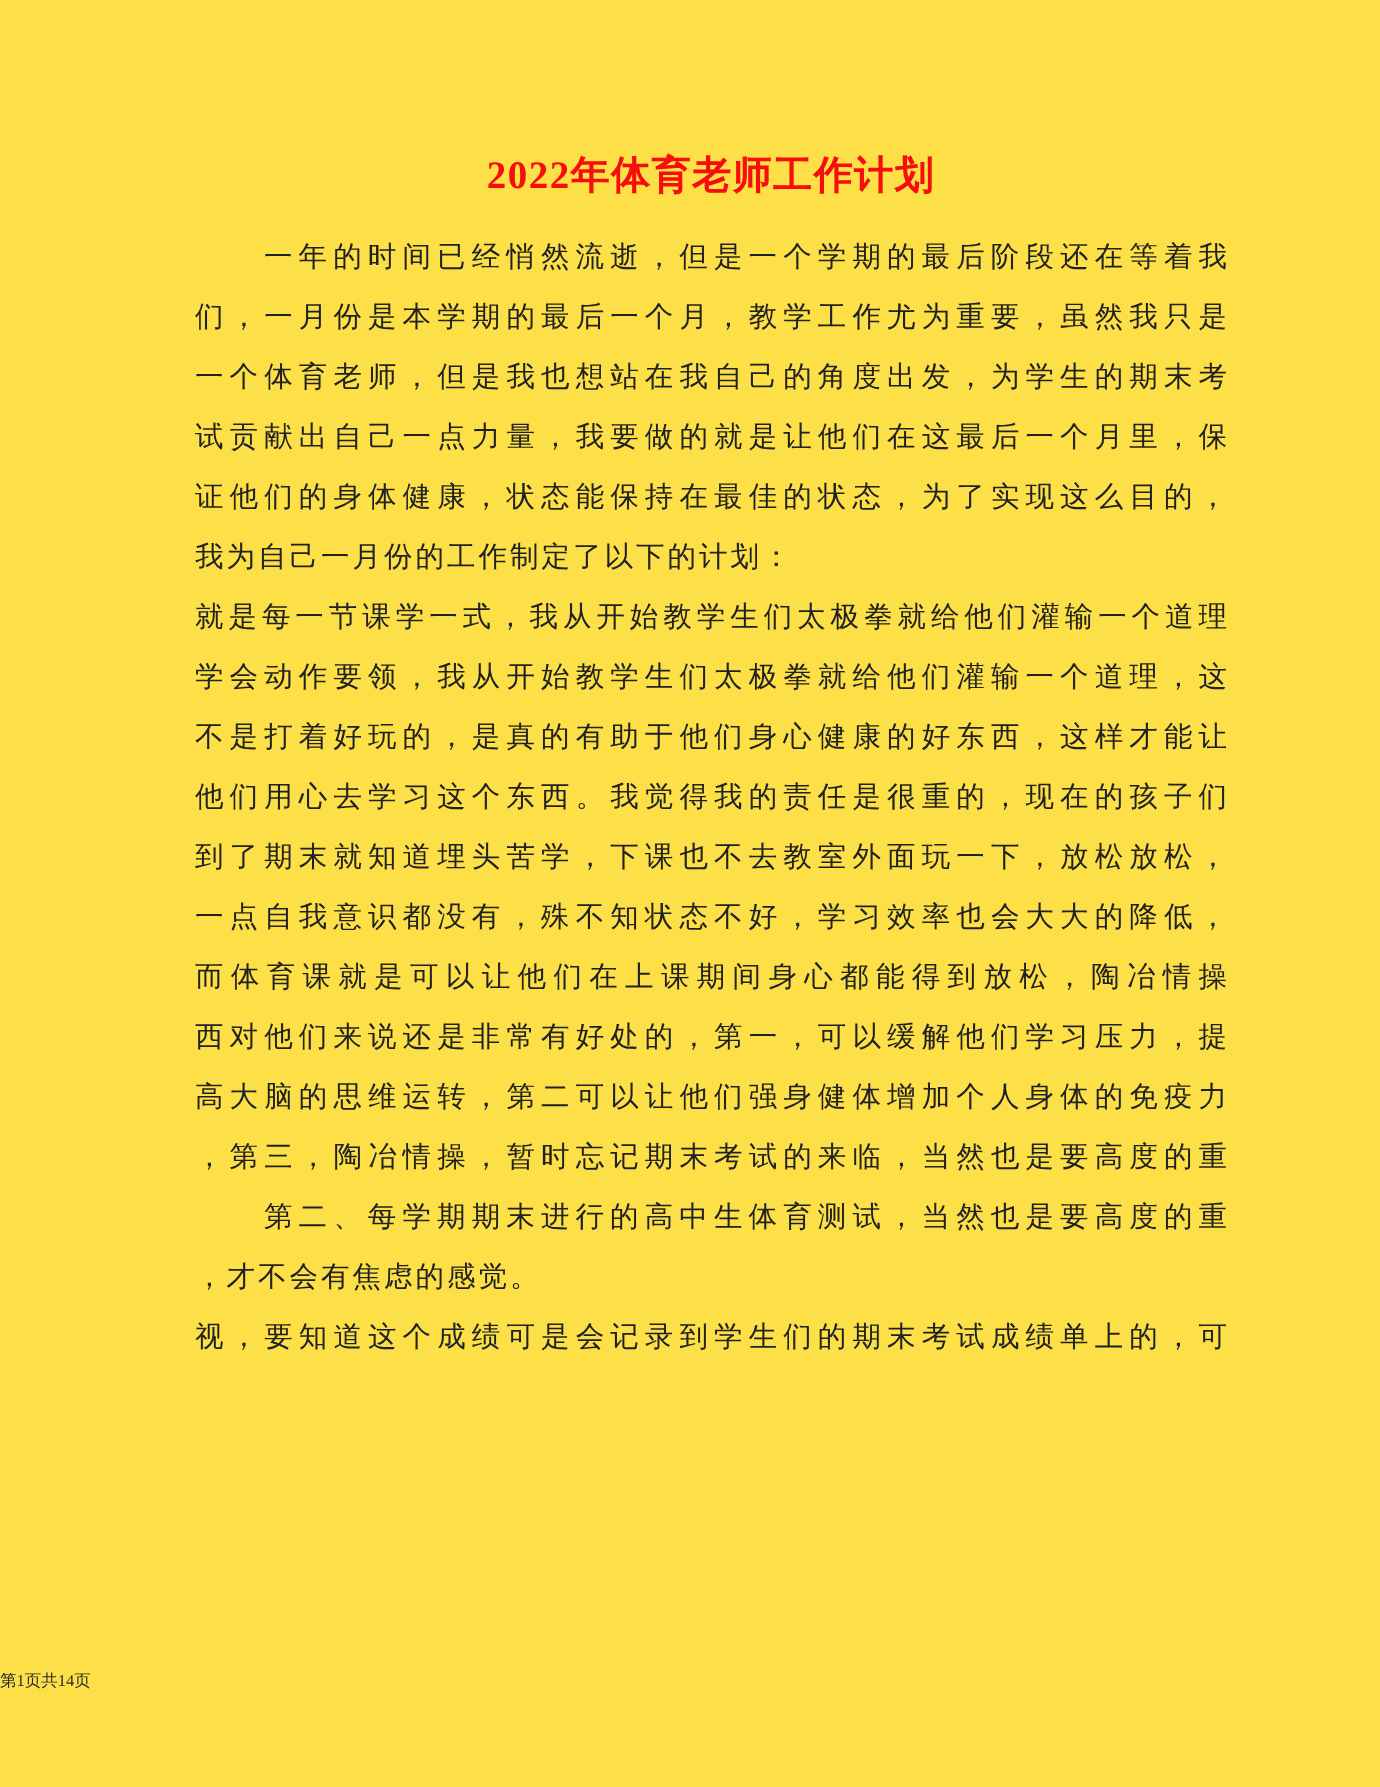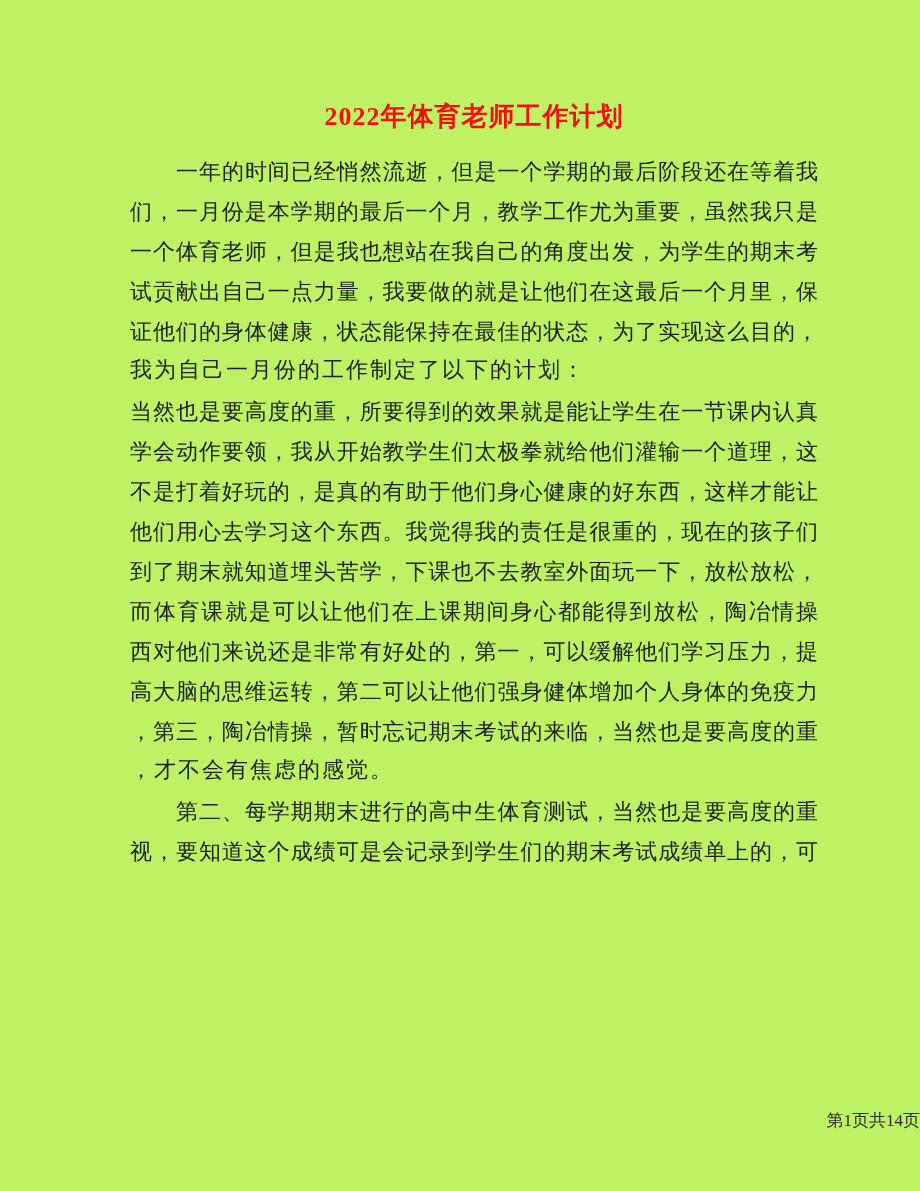--- a/index.html
+++ b/index.html
@@ -4,21 +4,21 @@
 <style>
   html, body {
     margin: 0;
     padding: 0;
     background: #ffffff;
   }
   .page {
     position: relative;
     width: 920px;
     height: 1191px;
-    background: #bef264;
+    background: #fde047;
     overflow: hidden;
     font-family: "Liberation Serif", "DejaVu Serif", serif;
     color: #212121;
   }
   .doc-title {
     position: absolute;
     top: 99px;
     left: 130px;
     width: 688px;
     text-align: center;
@@ -29,72 +29,73 @@
   }
   .text-block {
     position: absolute;
     left: 130px;
     top: 152px;
     width: 688px;
   }
   .line {
     height: 40px;
     line-height: 40px;
-    font-size: 22px;
+    font-size: 19px;
     text-align: justify;
     text-align-last: justify;
     overflow: hidden;
   }
   .line.first {
     text-indent: 46px;
   }
   .line.last {
     text-align-last: left;
     letter-spacing: 2px;
     font-family: Liberation Mono, monospace;
   }
   .footer {
     position: absolute;
     top: 1110px;
     left: 0;
     right: 0;
-    text-align: right;
-    font-size: 17px;
+    text-align: left;
+    font-size: 11px;
     line-height: 22px;
     color: #2a2a2a;
   }
 </style>
 </head>
 <body>
 
 <div class="page">
 
   <div class="doc-title" style="color: rgb(247, 13, 13);">2022年体育老师工作计划</div>
 
   <div class="text-block">
 
     <div class="line first">一年的时间已经悄然流逝，但是一个学期的最后阶段还在等着我</div>
     <div class="line">们，一月份是本学期的最后一个月，教学工作尤为重要，虽然我只是</div>
     <div class="line">一个体育老师，但是我也想站在我自己的角度出发，为学生的期末考</div>
     <div class="line">试贡献出自己一点力量，我要做的就是让他们在这最后一个月里，保</div>
     <div class="line">证他们的身体健康，状态能保持在最佳的状态，为了实现这么目的，</div>
     <div class="line last">我为自己一月份的工作制定了以下的计划：</div>
 
-    <div class="line">当然也是要高度的重，所要得到的效果就是能让学生在一节课内认真</div>
+    <div class="line">就是每一节课学一式，我从开始教学生们太极拳就给他们灌输一个道理</div>
     <div class="line">学会动作要领，我从开始教学生们太极拳就给他们灌输一个道理，这</div>
     <div class="line">不是打着好玩的，是真的有助于他们身心健康的好东西，这样才能让</div>
     <div class="line">他们用心去学习这个东西。我觉得我的责任是很重的，现在的孩子们</div>
     <div class="line">到了期末就知道埋头苦学，下课也不去教室外面玩一下，放松放松，</div>
+    <div class="line">一点自我意识都没有，殊不知状态不好，学习效率也会大大的降低，</div>
     <div class="line">而体育课就是可以让他们在上课期间身心都能得到放松，陶冶情操</div>
     <div class="line">西对他们来说还是非常有好处的，第一，可以缓解他们学习压力，提</div>
     <div class="line">高大脑的思维运转，第二可以让他们强身健体增加个人身体的免疫力</div>
     <div class="line">，第三，陶冶情操，暂时忘记期末考试的来临，当然也是要高度的重</div>
+    <div class="line first">第二、每学期期末进行的高中生体育测试，当然也是要高度的重</div>
+
     <div class="line last">，才不会有焦虑的感觉。</div>
-
-    <div class="line first">第二、每学期期末进行的高中生体育测试，当然也是要高度的重</div>
     <div class="line">视，要知道这个成绩可是会记录到学生们的期末考试成绩单上的，可</div>
 
   </div>
 
   <div class="footer">
     <span>第1页共14页</span>
   </div>
 
 </div>
 

